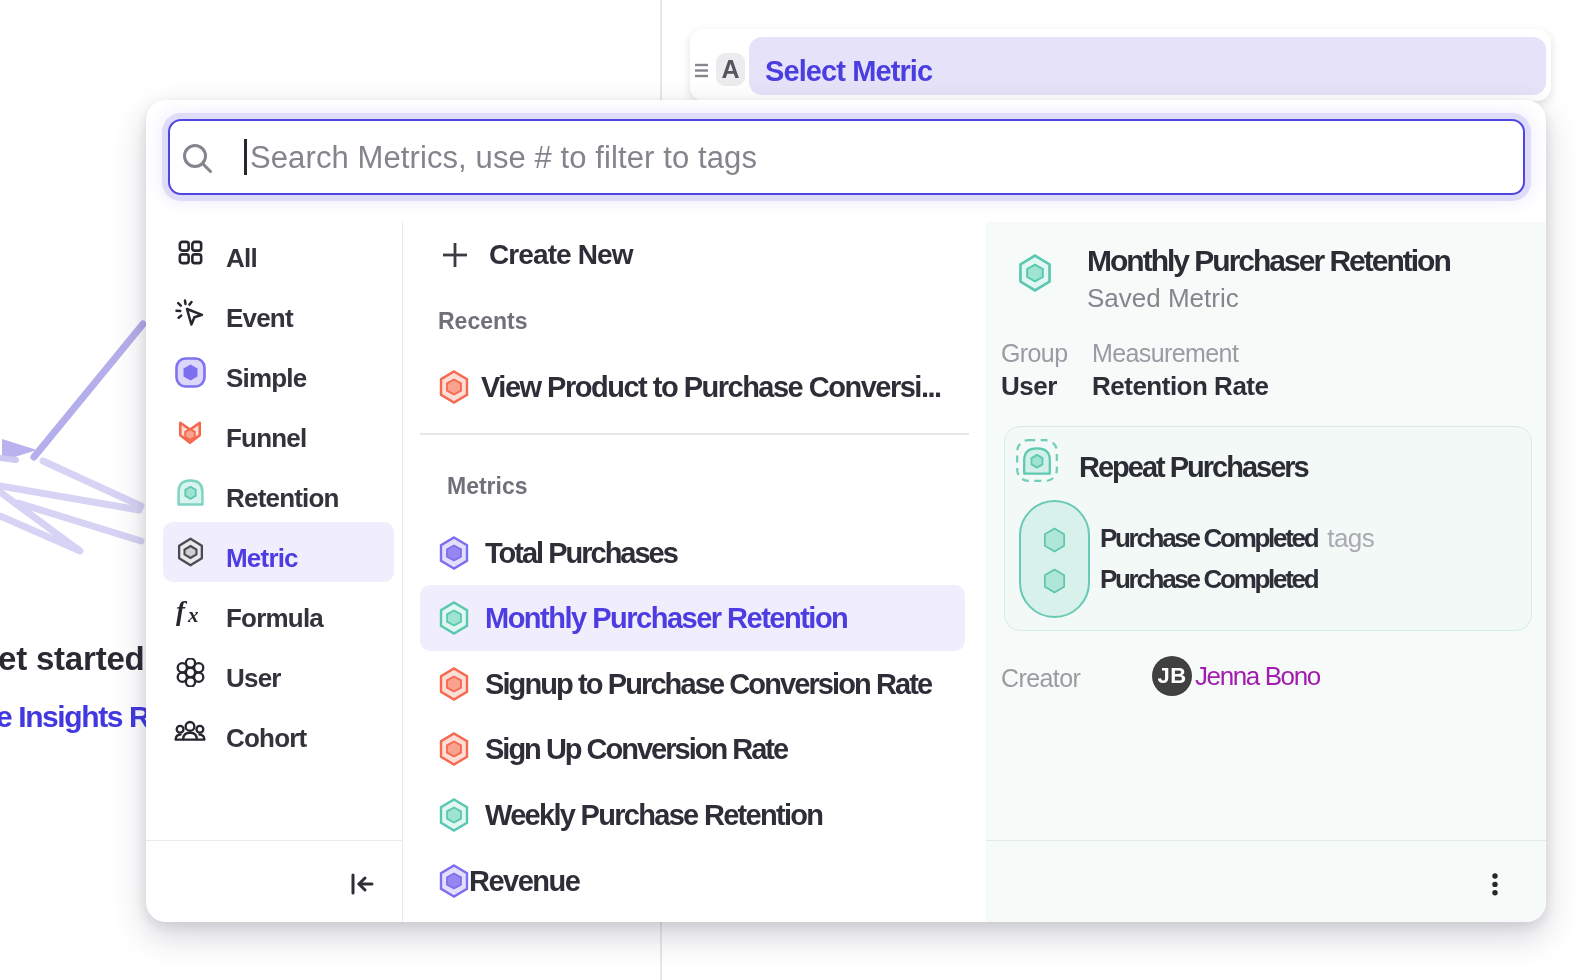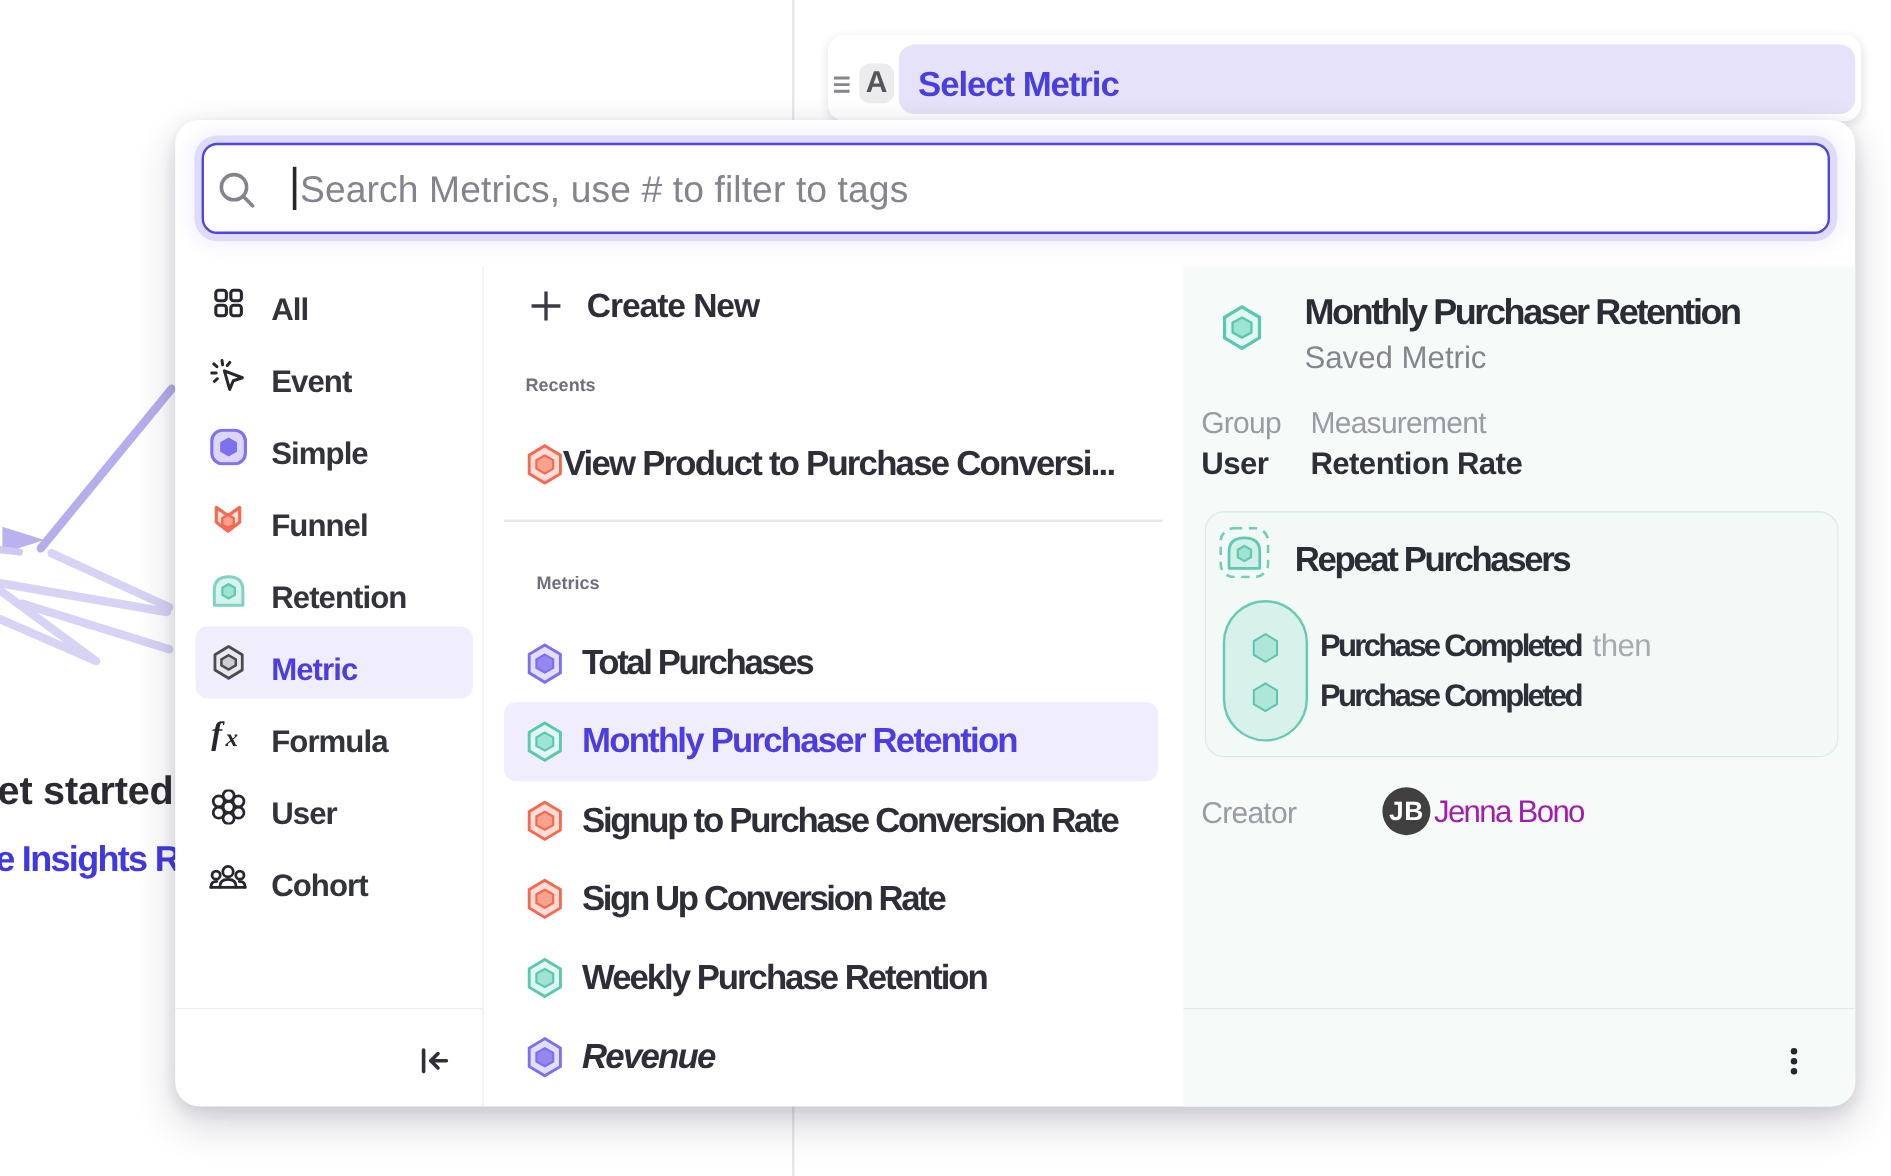--- a/index.html
+++ b/index.html
@@ -33,21 +33,21 @@
   .nrow .lb{position:absolute;left:80px;font-size:26px;font-weight:700;color:#33333c;letter-spacing:-0.8px;margin-top:12px;}
   .nrow.sel{background:#f0edfc;border-radius:10px;margin:0 8px 0 17px;}
   .nrow.sel .ic{left:11px;}
   .nrow.sel .lb{left:63px;color:#4c3ce2;}
   #sfoot{left:0;top:618px;width:256px;height:82px;border-top:1.5px solid #ebebee;}
   #collapse{position:absolute;left:200px;top:27px;}
   
   #mid{left:257px;top:122px;width:582px;height:700px;}
   .mrow{position:absolute;display:flex;align-items:center;}
   .hex{flex:0 0 auto;}
-  .mlabel{font-size:15px;font-weight:700;color:#70707a;letter-spacing:0;}
+  .mlabel{font-size:23px;font-weight:700;color:#70707a;letter-spacing:0;}
   .mtext{font-size:29px;font-weight:700;color:#2e2e38;letter-spacing:-1.5px;white-space:nowrap;}
   .sel2{position:absolute;left:17px;width:545px;height:66px;background:#f0edfc;border-radius:10px;}
   #mdiv{position:absolute;left:17px;top:211px;width:549px;height:1.5px;background:#e8e8ec;}
   
   #rp{left:840px;top:122px;width:560px;height:700px;background:#f6faf8;border-radius:0 0 20px 0;}
   .gray25{font-size:25px;color:#9b9ba3;letter-spacing:-0.6px;}
   .dark26{font-size:26px;font-weight:700;color:#2e2e38;letter-spacing:-0.5px;}
   #rcard{position:absolute;left:18px;top:204px;width:526px;height:203px;background:#f2f9f6;
          border:1.5px solid #d6ece5;border-radius:16px;}
   #dashbox{position:absolute;left:11px;top:12px;width:42px;height:43px;}
@@ -219,21 +219,21 @@
       <span class="mtext" style="margin-left:21px;font-size:28px;letter-spacing:-0.9px;">Create New</span>
     </div>
     <div class="mrow" style="left:35px;top:85px;height:28px;">
         <span class="mlabel">Recents</span>
       </div>
     <div class="mrow" style="left:36px;top:148px;height:34px;">
       <svg class="hex" width="30" height="34" viewBox="0 0 30 34">
           <path d="M15,1.5 L28,9.3 L28,24.7 L15,32.5 L2,24.7 L2,9.3 Z" fill="#fcded6" stroke="#f4694f" stroke-width="2.4"></path>
           <path d="M15,9.5 L22,13.4 L22,20.6 L15,24.5 L8,20.6 L8,13.4 Z" fill="#f9a38f" stroke="#f4694f" stroke-width="1.8"></path>
         </svg>
-      <span class="mtext" style="margin-left:0;">View Product to Purchase Conversi...</span>
+      <span class="mtext" style="margin-left:12px;">View Product to Purchase Conversi...</span>
     </div>
     <div id="mdiv"></div>
     <div class="mrow" style="left:44px;top:250px;height:28px;">
         <span class="mlabel">Metrics</span>
       </div>
     <div class="sel2" style="top:363px;"></div>
     <div class="mrow" style="left:36px;top:314px;height:34px;">
       <svg class="hex" width="30" height="34" viewBox="0 0 30 34">
           <path d="M15,1.5 L28,9.3 L28,24.7 L15,32.5 L2,24.7 L2,9.3 Z" fill="#e3dffb" stroke="#7c70f1" stroke-width="2.4"></path>
           <path d="M15,9.5 L22,13.4 L22,20.6 L15,24.5 L8,20.6 L8,13.4 Z" fill="#9488f0" stroke="#7c70f1" stroke-width="1.8"></path>
@@ -266,21 +266,21 @@
           <path d="M15,1.5 L28,9.3 L28,24.7 L15,32.5 L2,24.7 L2,9.3 Z" fill="#e2f7f2" stroke="#5ac8b1" stroke-width="2.4"></path>
           <path d="M15,9.5 L22,13.4 L22,20.6 L15,24.5 L8,20.6 L8,13.4 Z" fill="#9fe3d2" stroke="#5ac8b1" stroke-width="1.8"></path>
         </svg>
       <span class="mtext" style="margin-left:16px;letter-spacing:-1.7px;">Weekly Purchase Retention</span>
     </div>
     <div class="mrow" style="left:36px;top:642px;height:34px;">
       <svg class="hex" width="30" height="34" viewBox="0 0 30 34">
           <path d="M15,1.5 L28,9.3 L28,24.7 L15,32.5 L2,24.7 L2,9.3 Z" fill="#e3dffb" stroke="#7c70f1" stroke-width="2.4"></path>
           <path d="M15,9.5 L22,13.4 L22,20.6 L15,24.5 L8,20.6 L8,13.4 Z" fill="#9488f0" stroke="#7c70f1" stroke-width="1.8"></path>
         </svg>
-      <span class="mtext" style="margin-left:16px;font-style:italic;">Revenue</span>
+      <span class="mtext" style="margin-left:0;">Revenue</span>
     </div>
   </div>
   <div class="abs" id="rp">
     <div class="abs" style="left:32px;top:32px;">
       <svg width="34" height="38" viewBox="0 0 30 34">
           <path d="M15,1.5 L28,9.3 L28,24.7 L15,32.5 L2,24.7 L2,9.3 Z" fill="#e2f7f2" stroke="#5ac8b1" stroke-width="2.4"></path>
           <path d="M15,9.5 L22,13.4 L22,20.6 L15,24.5 L8,20.6 L8,13.4 Z" fill="#9fe3d2" stroke="#5ac8b1" stroke-width="1.8"></path>
         </svg>
     </div>
     <div class="abs" style="left:101px;top:22px;font-size:30px;font-weight:700;color:#2c2c35;letter-spacing:-2.0px;">Monthly Purchaser Retention</div>
@@ -301,21 +301,21 @@
       </div>
       <div class="abs" style="left:74px;top:24px;font-size:29px;font-weight:700;color:#2c2c35;letter-spacing:-2.0px;">Repeat Purchasers</div>
       <div id="rpill">
         <svg style="position:absolute;left:22px;top:25px;" width="23" height="26" viewBox="0 0 25 28">
             <path d="M12.5,1.5 L23,7.75 L23,20.25 L12.5,26.5 L2,20.25 L2,7.75 Z" fill="#aee6d8" stroke="#5fc4ae" stroke-width="1.8"></path>
           </svg>
         <svg style="position:absolute;left:22px;top:66px;" width="23" height="26" viewBox="0 0 25 28">
             <path d="M12.5,1.5 L23,7.75 L23,20.25 L12.5,26.5 L2,20.25 L2,7.75 Z" fill="#aee6d8" stroke="#5fc4ae" stroke-width="1.8"></path>
           </svg>
       </div>
-      <div class="abs" style="left:95px;top:96px;font-size:26px;font-weight:700;color:#2e2e38;letter-spacing:-2.3px;">Purchase Completed <span style="color:#a9a9b0;font-weight:400;letter-spacing:-0.5px;margin-left:5px;">then</span></div>
+      <div class="abs" style="left:95px;top:96px;font-size:26px;font-weight:700;color:#2e2e38;letter-spacing:-2.3px;">Purchase Completed <span style="color:#a9a9b0;font-weight:400;letter-spacing:-0.5px;margin-left:5px;">tags</span></div>
       <div class="abs" style="left:95px;top:137px;font-size:26px;font-weight:700;color:#2e2e38;letter-spacing:-2.3px;">Purchase Completed</div>
     </div>
     <div class="abs gray25" style="left:15px;top:442px;">Creator</div>
     <div id="jb">JB</div>
     <div class="abs" style="left:209px;top:439px;font-size:26px;color:#a21caf;letter-spacing:-1.4px;">Jenna Bono</div>
     <div id="rfoot">
       <svg style="position:absolute;left:503px;top:32px;" width="12" height="24" viewBox="0 0 12 24">
           <circle cx="6" cy="3" r="2.7" fill="#26262e"></circle>
           <circle cx="6" cy="11.4" r="2.7" fill="#26262e"></circle>
           <circle cx="6" cy="19.8" r="2.7" fill="#26262e"></circle>

